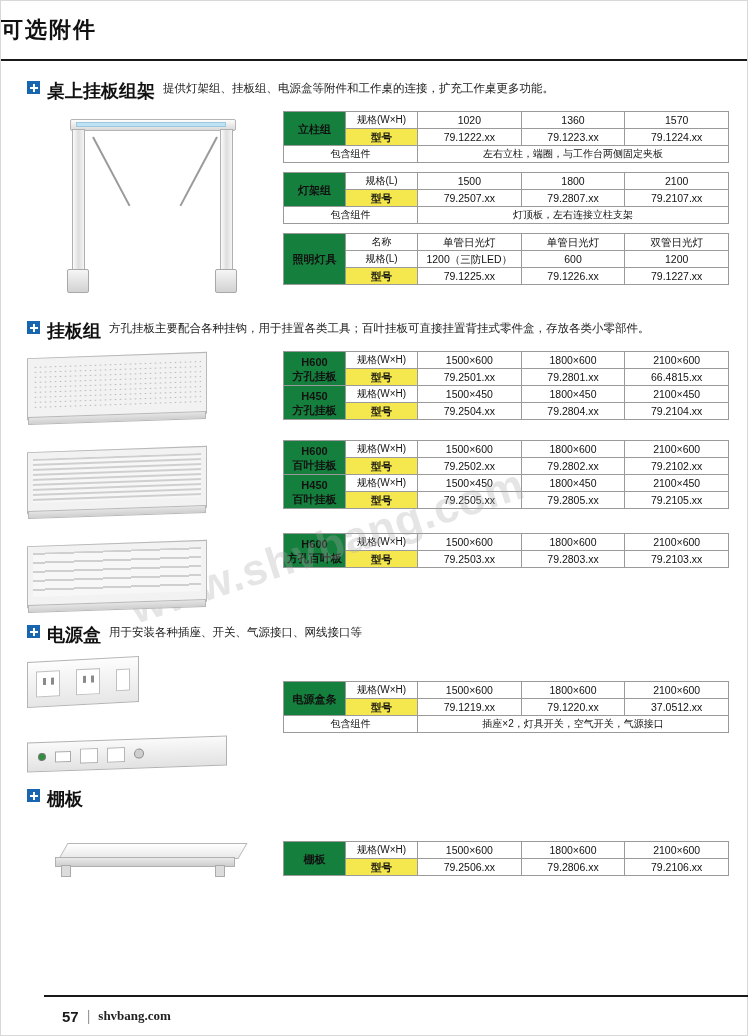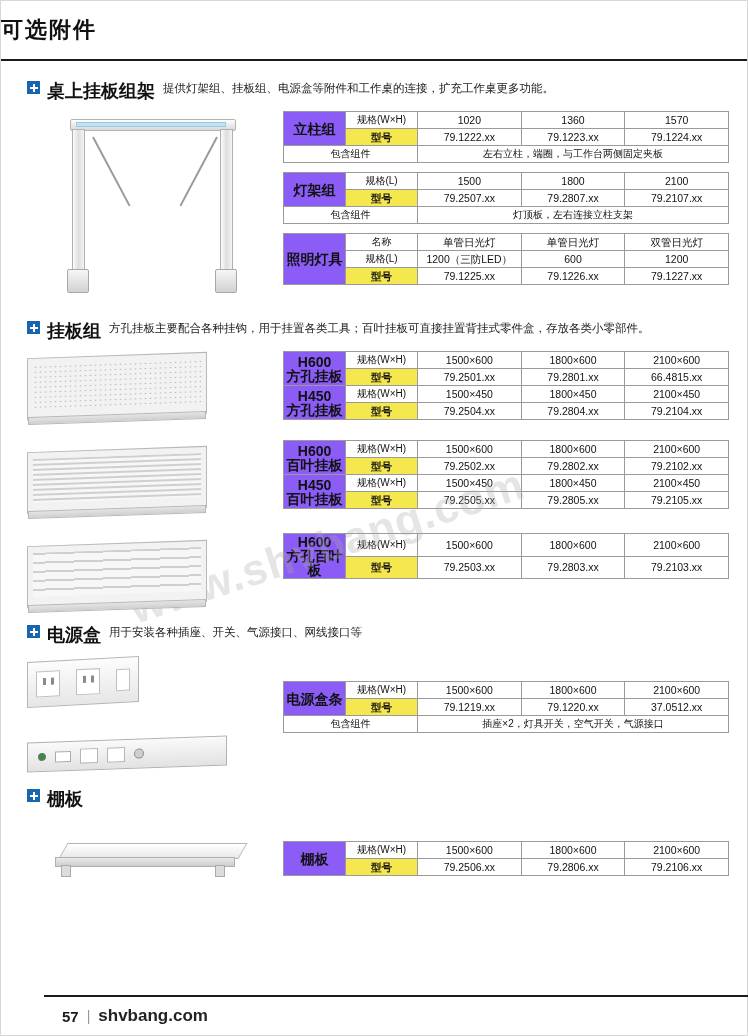--- a/index.html
+++ b/index.html
@@ -117,23 +117,23 @@
   table.spec td {
     border: 1px solid #9a9a9a;
     text-align: center;
     height: 17px;
     padding: 1px 2px;
     color: #111;
     line-height: 14px;
   }
   td.lbl {
     font-weight: bold;
-    font-size: 14px;
+    font-size: 11px;
     width: 62px;
-    background: #8b5cf6;
+    background: #15803d;
   }
   td.attr {
     width: 72px;
     font-size: 10px;
   }
   td.ym {
     background: #f5e84f;
     font-weight: bold;
     font-size: 10.5px;
   }
@@ -286,21 +286,21 @@
     height: 40px;
     border-top: 2px solid #1a1a1a;
     display: flex;
     align-items: center;
     padding-left: 18px;
     gap: 8px;
     margin-left: 43px;
   }
   .footer .pno { font-size: 15px; font-weight: bold; }
   .footer .bar { color: #999; font-size: 14px; }
-  .footer .site { font-size: 17px; font-weight: bold; color:#222; }
+  .footer .site { font-size: 13px; font-weight: bold; color:#222;font-family:Liberation Serif, serif; }
 </style>
 </head>
 <body>
 
 <div class="page">
 
   <div class="header">
     <h1>可选附件</h1>
   </div>
 

